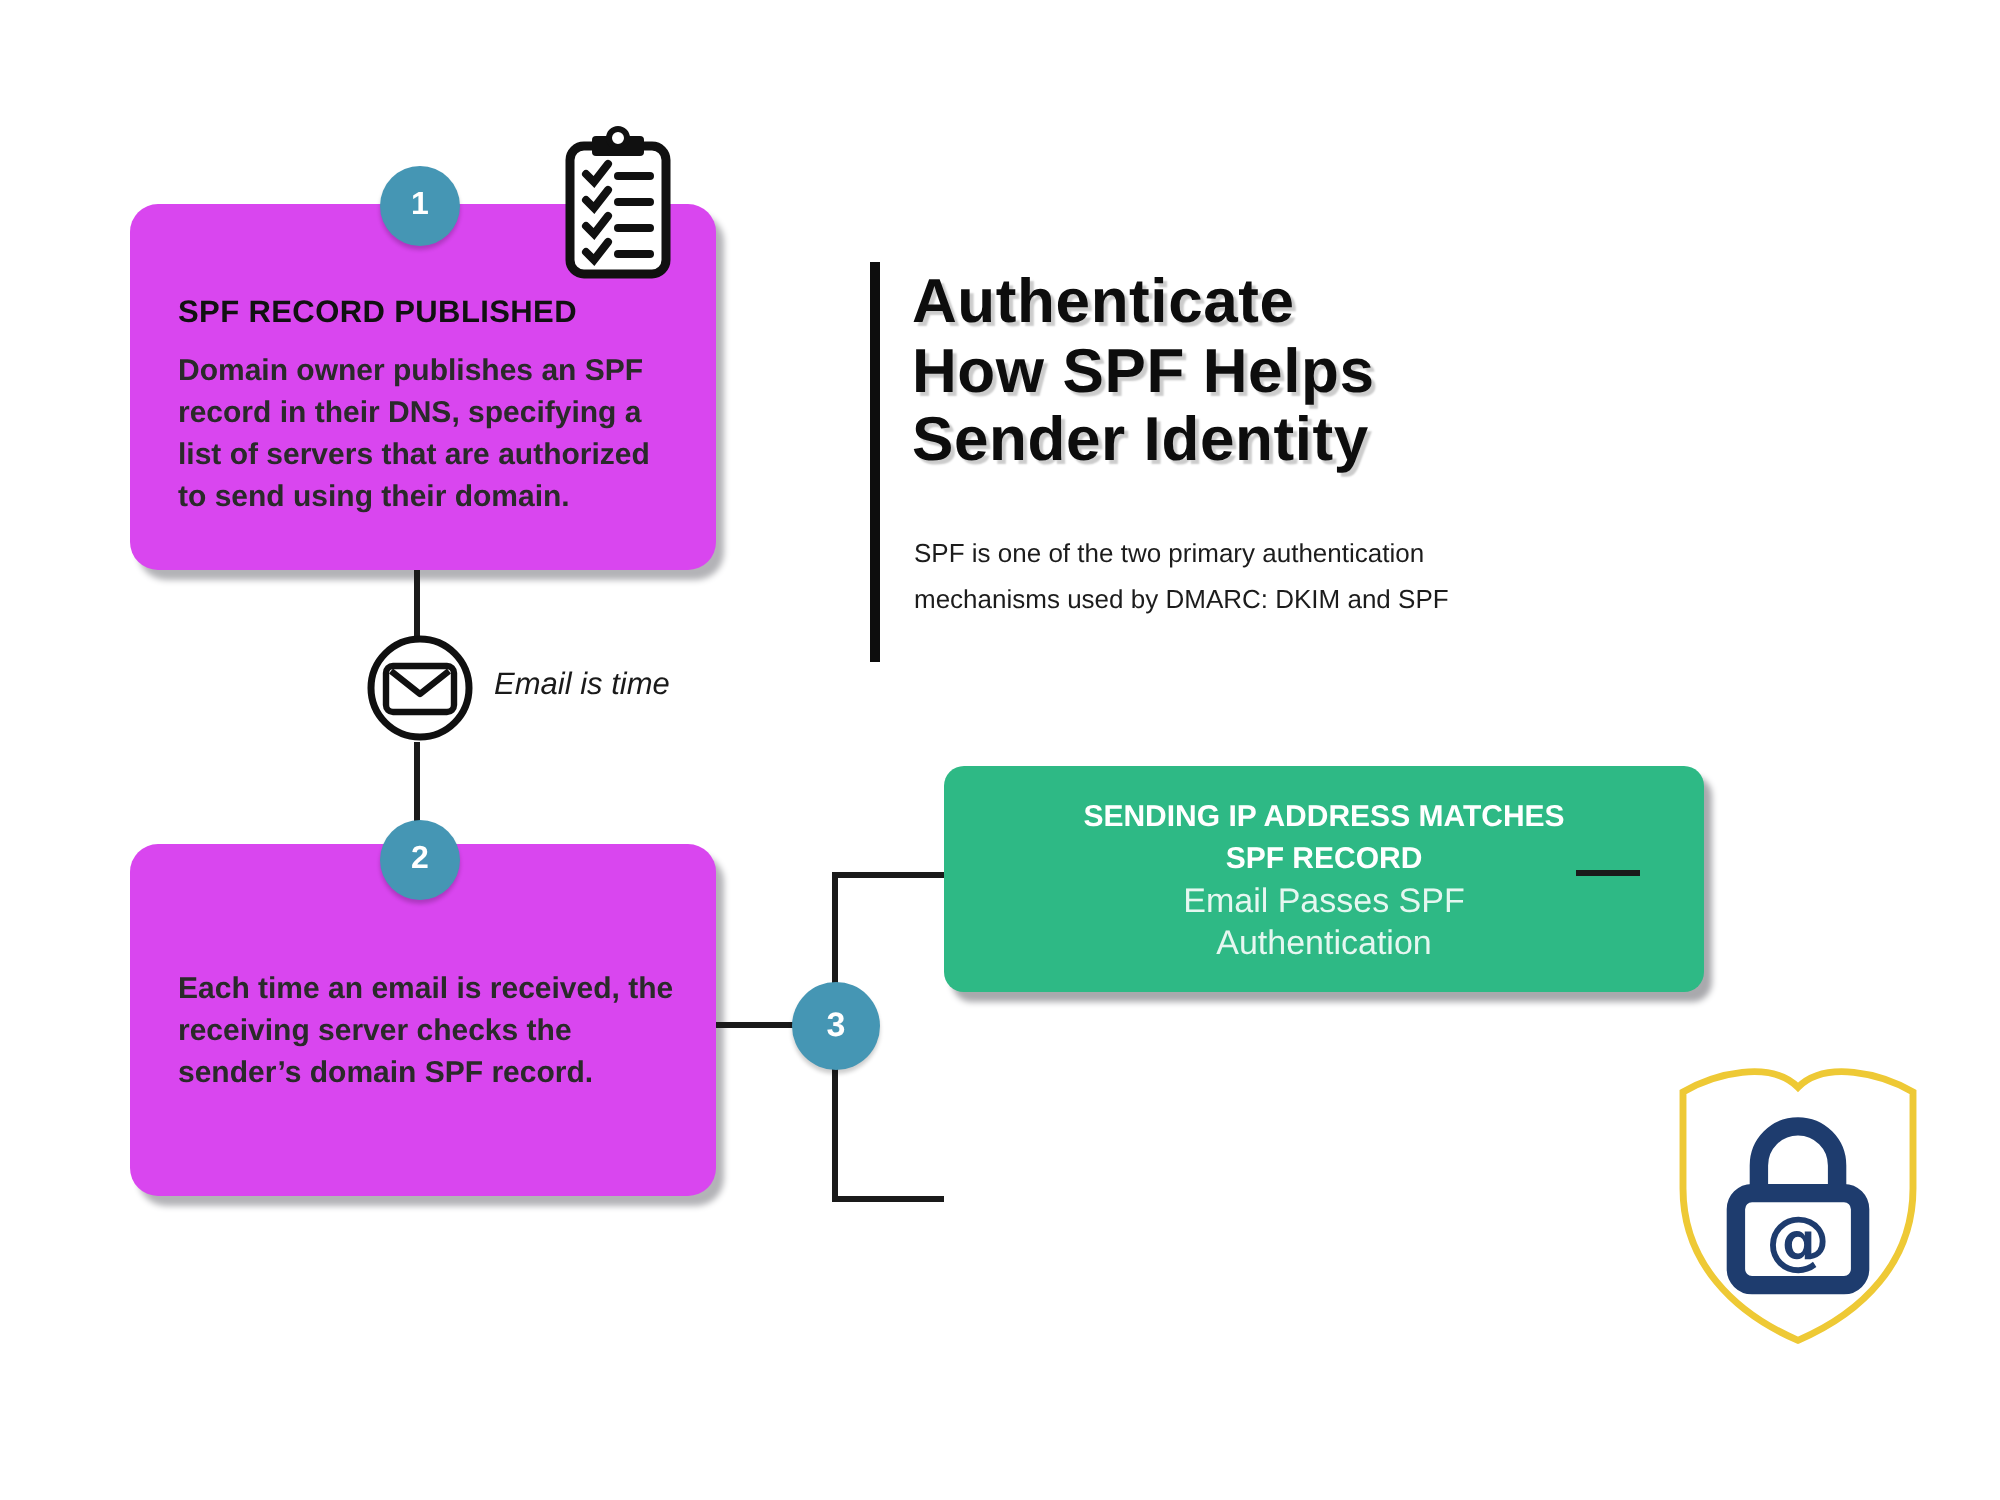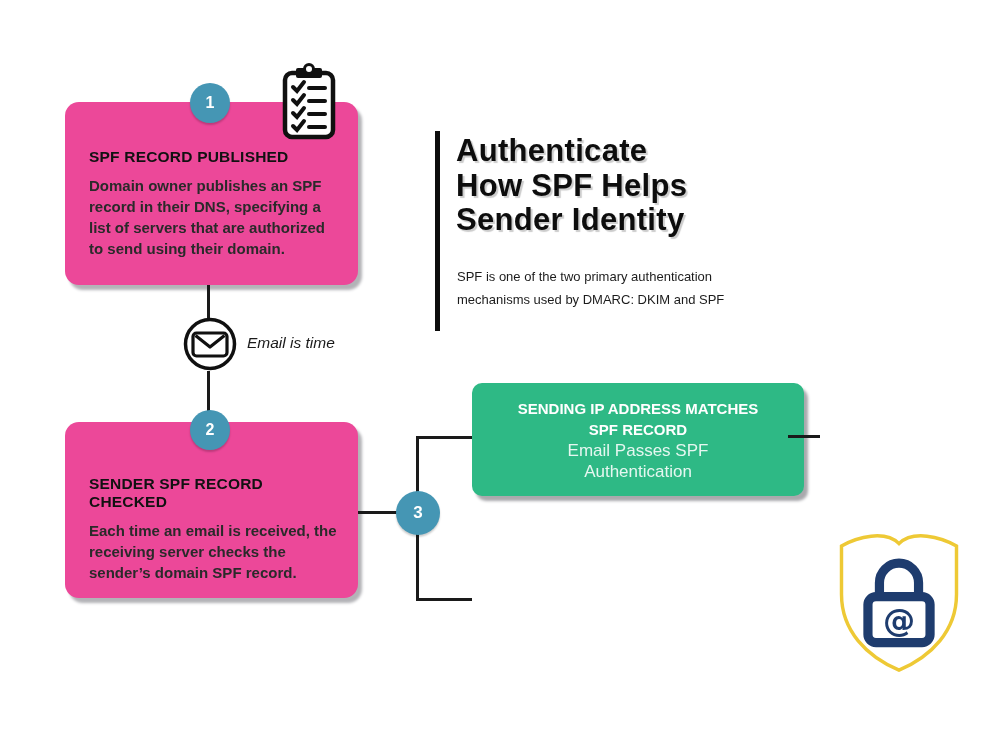--- a/index.html
+++ b/index.html
@@ -10,21 +10,21 @@
     width: 1000px;
     height: 750px;
     background: #ffffff;
     overflow: hidden;
   }
   .abs { position: absolute; }
 
   
   .step-card {
     position: absolute;
-    background: #ec4899;
+    background: #d946ef;
     border-radius: 14px;
     box-shadow: 4px 5px 3px #b3b3b7;
   }
   .step-card h3 {
     font-size: 15.5px;
     font-weight: bold;
     color: #111111;
     letter-spacing: 0.2px;
   }
   .step-card p {
@@ -49,21 +49,21 @@
     box-shadow: 0 2px 2px rgba(0,0,0,0.2);
     z-index: 5;
   }
 
   
   .line { position: absolute; background: #1a1a1a; }
 
   
   .outcome {
     position: absolute;
-    width: 332px;
+    width: 380px;
     border-radius: 10px;
     box-shadow: 4px 5px 3px #a9a9ad;
     color: #ffffff;
     text-align: center;
     display: flex;
     flex-direction: column;
     justify-content: center;
     align-items: center;
     padding: 24px 20px;
   }
@@ -164,21 +164,20 @@
       <rect x="10" y="16" width="34" height="23" rx="3.5" fill="#ffffff" stroke="#101010" stroke-width="3.2"></rect>
       <polyline points="12.5,18.5 27,30 41.5,18.5" fill="none" stroke="#101010" stroke-width="3.2" stroke-linejoin="round"></polyline>
     </svg>
   </div>
 
   <div class="email-sent-label" style="left:247px; top:334px;">Email is time</div>
 
   <div class="line" style="left:207px; top:371px; width:3px; height:41px;"></div>
 
   <div class="step-card" style="left:65px; top:422px; width:293px; height:176px; padding:53px 20px 0 24px;">
-    <h3>SENDER SPF RECORD CHECKED</h3>
     <p>Each time an email is received, the receiving server checks the sender’s domain SPF record.</p>
   </div>
 
   <div class="num-circle" style="left:190px; top:410px; width:40px; height:40px; font-size:16px;">
     <span>2</span>
   </div>
 
   <div class="line" style="left:358px; top:511px; width:40px; height:3px;"></div>
 
   <div class="line" style="left:416px; top:437px; width:3px; height:56px;"></div>

